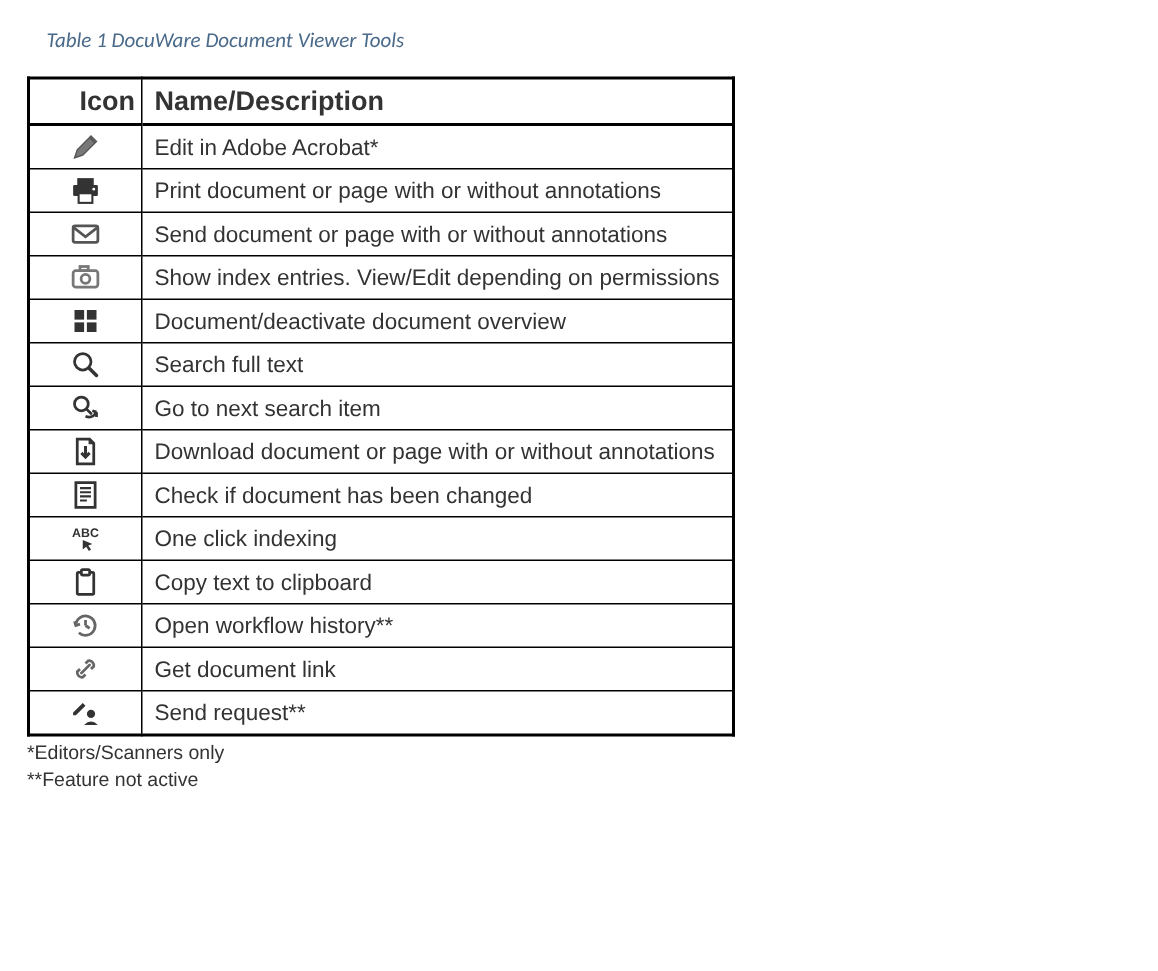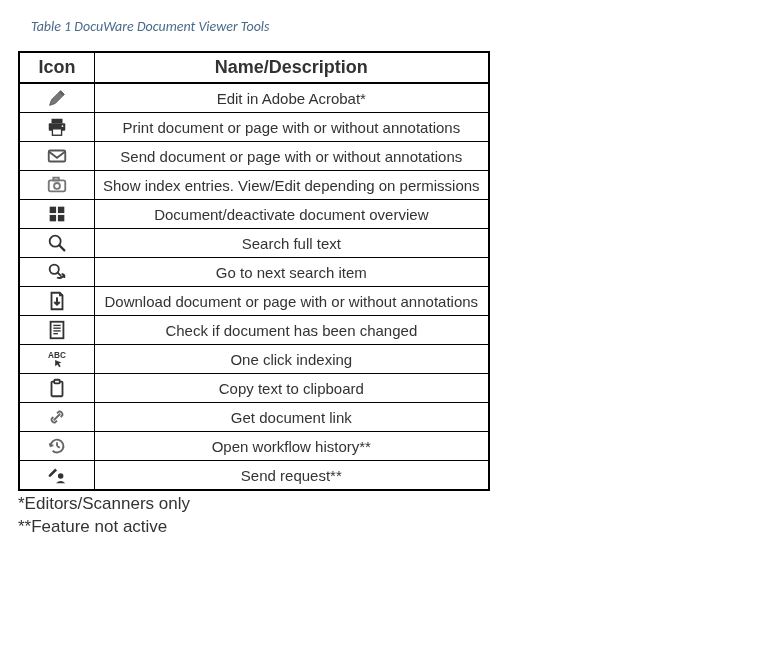--- a/index.html
+++ b/index.html
@@ -18,43 +18,43 @@
       font-family: Calibri, Verdana, sans-serif;
     }
     table.tools {
       border-collapse: collapse;
       border: 2px solid #000;
       margin: 0 0 2px 2px;
     }
     table.tools th, table.tools td {
       border: 1px solid #000;
       padding: 3px 8px 3px 8px;
-      text-align: center;
+      text-align: left;
       vertical-align: middle;
     }
     table.tools th {
       font-weight: 700;
       font-size: 18px;
       border-bottom: 2px solid #000;
       padding-top: 4px;
       padding-bottom: 4px;
     }
     table.tools th.icon-col, table.tools td.icon-cell {
       width: 66px;
-      text-align: center;
+      text-align: right;
       padding-left: 4px;
       padding-right: 4px;
     }
     table.tools td.icon-cell svg {
       display: block;
       margin: 0 auto;
     }
     .footnotes {
       margin: 2px 0 0 2px;
-      font-size: 17px;
+      font-size: 13px;
       color: #333;
       line-height: 1.35;
     }
   </style>
 </head>
 <body>
 
 <p class="caption">Table 1 DocuWare Document Viewer Tools</p>
 
 <table class="tools">
@@ -149,32 +149,32 @@
         <td class="icon-cell">
           <svg width="22" height="22" viewBox="0 0 24 24">
             <use href="#ic-clipboard"></use>
           </svg>
         </td>
         <td>Copy text to clipboard</td>
       </tr>
       <tr>
         <td class="icon-cell">
           <svg width="22" height="22" viewBox="0 0 24 24">
+            <use href="#ic-history"></use>
+          </svg>
+        </td>
+        <td>Open workflow history**</td>
+      </tr>
+      <tr>
+        <td class="icon-cell">
+          <svg width="22" height="22" viewBox="0 0 24 24">
             <use href="#ic-link"></use>
           </svg>
         </td>
         <td>Get document link</td>
-      </tr>
-      <tr>
-        <td class="icon-cell">
-          <svg width="22" height="22" viewBox="0 0 24 24">
-            <use href="#ic-history"></use>
-          </svg>
-        </td>
-        <td>Open workflow history**</td>
       </tr>
       <tr>
         <td class="icon-cell">
           <svg width="22" height="22" viewBox="0 0 24 24">
             <use href="#ic-sendreq"></use>
           </svg>
         </td>
         <td>Send request**</td>
       </tr>
     </tbody>

